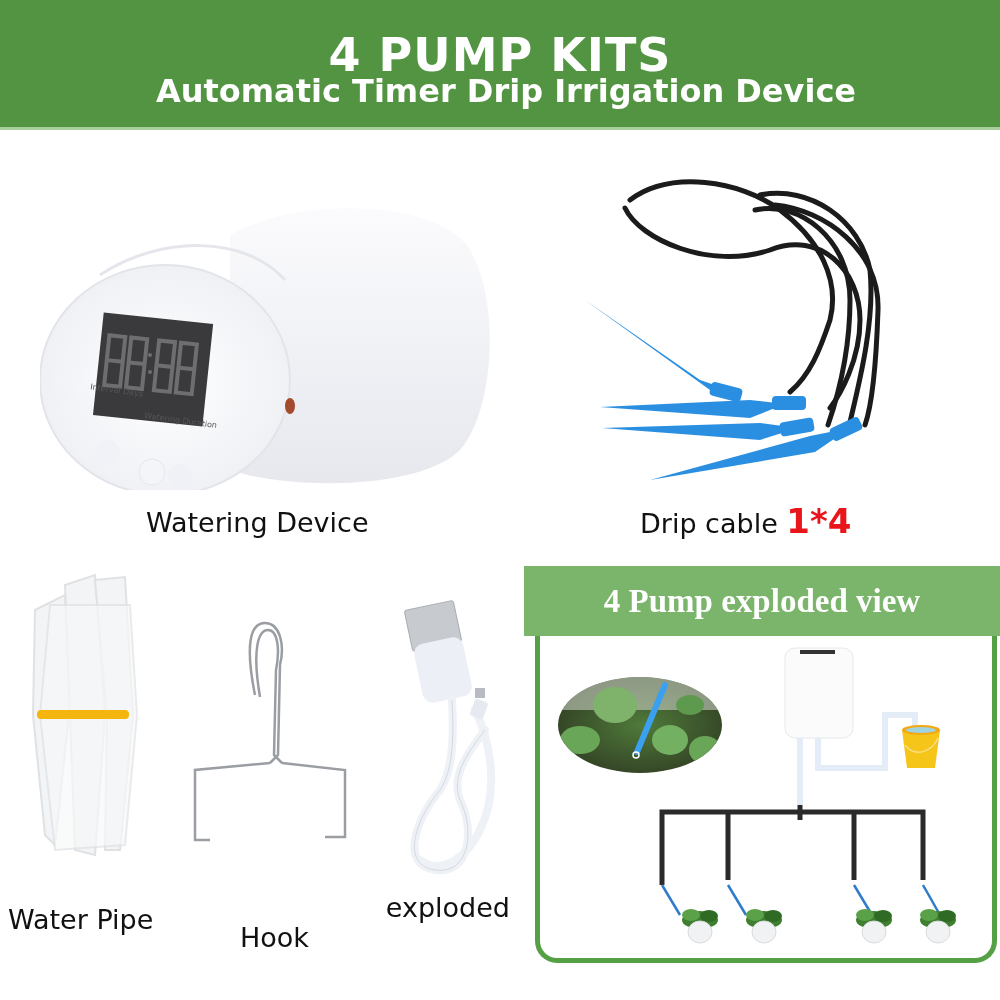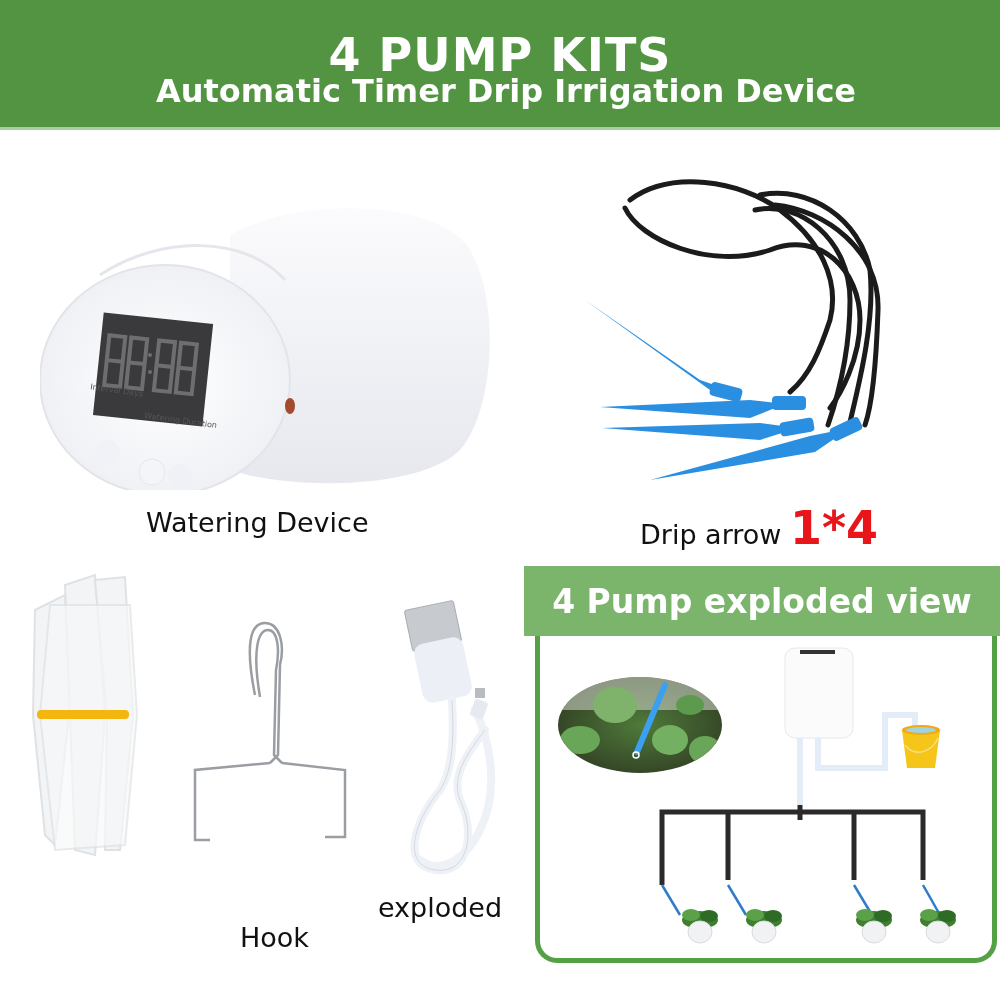--- a/index.html
+++ b/index.html
@@ -7,34 +7,34 @@
   body { position: relative; font-family: "DejaVu Sans", "Liberation Sans", sans-serif; color: #111; }
 
   .header {
     position: absolute; left: 0; top: 0; width: 1000px; height: 130px;
     background: #529441; color: #fff; text-align: center;
     border-bottom: 3px solid #a9cf9c;
   }
   .header .title { position: absolute; left: 0; right: 0; top: 28px; font-size: 46px; font-weight: bold; letter-spacing: 1px; }
   .header .subtitle { position: absolute; left: 0; right: 0; top: 72px; font-size: 32px; font-weight: bold; padding-left: 12px; }
 
-  .caption { position: absolute; font-size: 27px; color: #111; text-align: center; line-height: 1.1; white-space: nowrap; }
-  .caption .accent { color: #e8151b; font-size: 46px; font-weight: bold; }
+  .caption { position: absolute; font-size: 27px; color: #111; text-align: right; line-height: 1.1; white-space: nowrap; }
+  .caption .accent { color: #e8151b; font-size: 34px; font-weight: bold; }
 
   .abs { position: absolute; }
 
   
   .panel {
     position: absolute; left: 535px; top: 570px; width: 462px; height: 393px;
     border: 5px solid #55a045; border-top: none; border-radius: 0 0 22px 22px;
   }
   .panel-head {
     position: absolute; left: 524px; top: 566px; width: 476px; height: 70px;
     background: #7ab56b; color: #fff; font-weight: bold; font-size: 33px;
-    display: flex; align-items: center; justify-content: center;
+    display: flex; align-items: center; justify-content: center; font-family: Liberation Serif, serif;
   }
 </style>
 </head>
 <body>
 
 <div class="header">
   <div class="title">4 PUMP KITS</div>
   <div class="subtitle">Automatic Timer Drip Irrigation Device</div>
 </div>
 
@@ -96,36 +96,37 @@
       <polygon points="42,268 200,263 238,268 200,280"></polygon>
       <polygon points="90,320 250,276 290,268 255,292"></polygon>
       <rect x="150" y="225" width="32" height="14" rx="4" transform="rotate(15 166 232)"></rect>
       <rect x="212" y="236" width="34" height="14" rx="4"></rect>
       <rect x="220" y="260" width="34" height="14" rx="4" transform="rotate(-10 237 267)"></rect>
       <rect x="270" y="262" width="32" height="14" rx="4" transform="rotate(-25 286 269)"></rect>
     </g>
   </svg>
 </div>
 <div class="caption" style="left:640px; top:503px;">
-  <span>Drip arrow</span>
+  <span>Drip cable</span>
   <span class="accent">1*4</span>
 </div>
 
 <div class="abs" style="left:25px; top:565px; width:120px; height:300px;">
   <svg width="120" height="300" viewBox="0 0 120 300">
     <g fill="#f3f4f5" stroke="#dfe2e5" stroke-width="2">
       <path d="M10,45 L40,30 L45,140 L30,280 L20,270 L8,150 Z"></path>
       <path d="M40,20 L70,10 L80,150 L70,290 L50,285 L45,150 Z"></path>
       <path d="M70,15 L100,12 L108,150 L95,285 L80,285 L82,150 Z"></path>
       <path d="M25,40 L105,40 L112,150 L100,280 L30,285 L15,150 Z" fill="#f7f8f9" opacity="0.7"></path>
     </g>
     <rect x="12" y="145" width="92" height="9" rx="4" fill="#f4b50f"></rect>
   </svg>
 </div>
 <div class="caption" style="left:8px; top:905px;">
+  <div>Water Pipe</div>
 </div>
 
 <div class="abs" style="left:190px; top:615px; width:165px; height:230px;">
   <svg width="165" height="230" viewBox="0 0 165 230">
     <g fill="none" stroke="#9a9ea3" stroke-width="2.5">
       <path d="M65,80 C55,30 60,8 75,8 C90,8 95,30 90,50 L88,140 L80,148"></path>
       <path d="M70,82 C62,35 68,15 78,15 C88,15 90,35 86,55 L84,140 L92,148"></path>
       <path d="M80,148 L5,155 L5,225 L20,225"></path>
       <path d="M92,148 L155,155 L155,222 L135,222"></path>
     </g>

